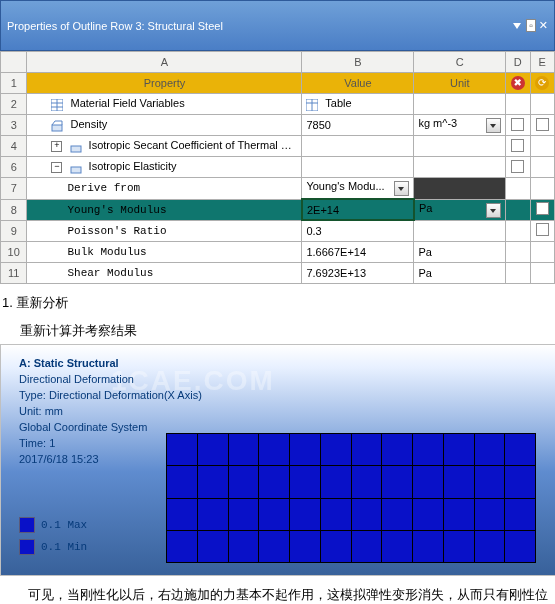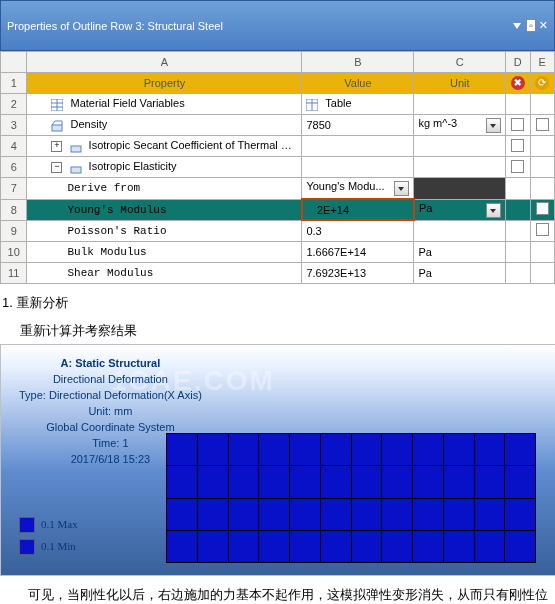--- a/index.html
+++ b/index.html
@@ -8,35 +8,35 @@
   .titlebox { font-size:10px; border:1px solid #888; background:#fff; color:#333; padding:0 2px; margin-left:2px;}
   .grid { border-collapse:collapse; width:100%; font-size:11px; font-family:Tahoma,Arial,sans-serif; table-layout:fixed;}
   .grid th, .grid td { border:1px solid #b0b0b0; padding:1px 4px; height:18px; overflow:hidden; white-space:nowrap; text-overflow:ellipsis;}
   .grid th { background:#f2f2f0; color:#555; font-weight:normal; text-align:center;}
   .grid .rowhdr { background:#f2f2f0; text-align:center; color:#555; width:22px;}
   .colhdr { background:#f7f7f2; text-align:center; color:#555;}
   .subhdr td { background:#eab308; color:#555; text-align:center;}
   .indent1 { padding-left:24px !important;}
   .indent2 { padding-left:40px !important;font-family:Liberation Mono, monospace;}
   .selrow td { background:#0f766e;}
-  .selrow .valcell { border:2px solid #c2410c; padding:0 14px; height:17px;}
+  .selrow .valcell { border:2px solid #14532d; padding:0 4px; height:17px;}
   .valcell { background:#fff;}
   .unitdrop{color:#000;}
   .tree-toggle{display:inline-block;width:9px;height:9px;border:1px solid #7a7a7a;line-height:7px;font-size:9px;text-align:center;margin-right:4px;vertical-align:middle;background:#fff;}
   .icon{display:inline-block;width:12px;height:12px;vertical-align:middle;margin-right:4px;}
   .drop{display:inline-block;width:13px;height:13px;border:1px solid #888;background:linear-gradient(#fdfdfd,#d8d8d8);float:right;margin-top:1px;position:relative;}
   .drop:after{content:"";position:absolute;left:3px;top:5px;border-left:3px solid transparent;border-right:3px solid transparent;border-top:4px solid #333;}
   .chkcell{text-align:center;}
   .chk{display:inline-block;width:11px;height:11px;border:1px solid #888;background:#fff;}
   .xbtn{display:inline-block;width:14px;height:14px;border-radius:7px;color:#fff;font-size:10px;line-height:14px;text-align:center;}
   .para{margin:10px 0 4px 2px;}
   .viz-wrap{background:linear-gradient(#fff 0%,#e7f0ff 10%,#5f8ccf 55%,#38619a 100%);width:553px;height:230px;border:1px solid #c0c0c0;position:relative;overflow:hidden;margin-top:2px;padding-left:38px;}
-  .viz-text{position:absolute;left:18px;top:10px;color:#063a7a;font-size:11px;font-family:Arial,sans-serif;line-height:16px;text-align:center;}
+  .viz-text{position:absolute;left:18px;top:10px;color:#063a7a;font-size:11px;font-family:Arial,sans-serif;line-height:16px;}
   .viz-text b{font-weight:bold;}
-  .legend{position:absolute;left:18px;bottom:20px;font-size:11px;color:#063a7a;font-family:Liberation Serif, serif;}
+  .legend{position:absolute;left:18px;bottom:20px;font-size:11px;color:#063a7a;font-family:Liberation Mono, monospace;}
   .legbar{width:14px;height:14px;background:#0911c8;display:inline-block;vertical-align:middle;margin-right:6px;border:1px solid #5a5a7a;}
   .mesh{position:absolute;left:165px;top:88px;width:370px;height:130px;}
   .mesh table{border-collapse:collapse;width:100%;height:100%;}
   .mesh td{border:1px solid #000;background:#0911c8;}
   .watermark{position:absolute;left:110px;top:20px;color:rgba(255,255,255,0.35);font-size:28px;font-weight:bold;letter-spacing:2px;font-family:Arial;}
   .pinicon{display:inline-block;width:0;height:0;border-left:4px solid transparent;border-right:4px solid transparent;border-top:6px solid #fff;margin:0 3px 0 8px;vertical-align:middle;}
   .xicon{color:#fff;font-size:11px;margin-left:3px;}
   .darkunit{background:#3a3a3a;}
   svg{vertical-align:middle;margin-right:3px;}
 </style>

